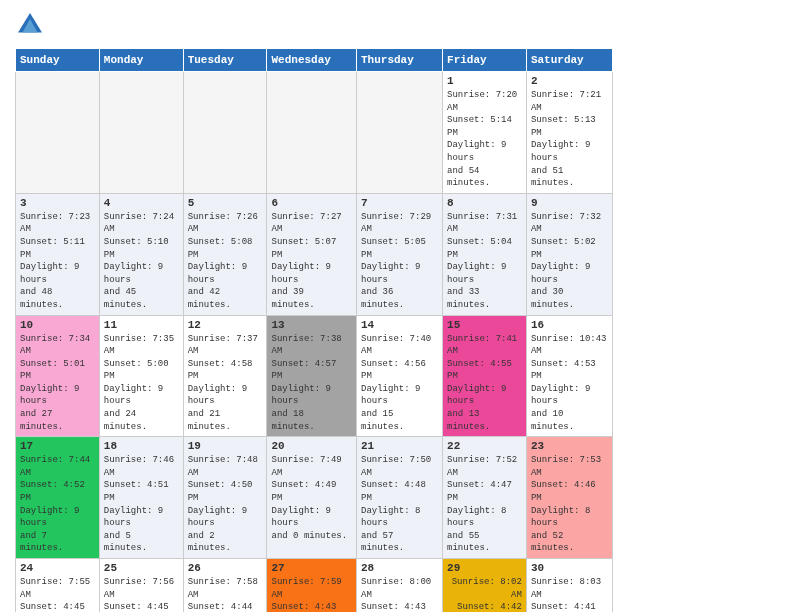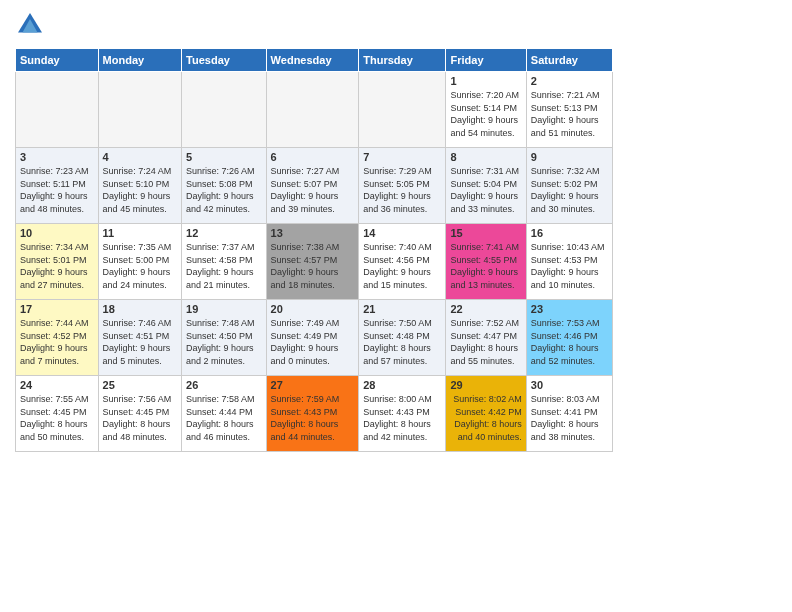--- a/index.html
+++ b/index.html
@@ -7,20 +7,21 @@
       font-family: Arial, sans-serif;
       background: #fff;
       width: 792px;
       height: 612px;
       overflow: hidden;
     }
     .page {
       width: 628px;
       height: 612px;
       padding: 10px 15px;
+      font-family: Liberation Mono, monospace;
     }
     .header {
       display: flex;
       justify-content: space-between;
       align-items: flex-start;
       margin-bottom: 8px;
     }
     .logo {
       display: flex;
       align-items: center;
@@ -193,21 +194,21 @@
           </td>
           <td style="background: rgb(238, 242, 248);">
             <span class="day-num">9</span>
             <div class="day-info" style="white-space: pre-line;">Sunrise: 7:32 AM
 Sunset: 5:02 PM
 Daylight: 9 hours
 and 30 minutes.</div>
           </td>
         </tr>
         <tr>
-          <td style="background: #fef9c3;">
+          <td style="background: #f9a8d4;">
             <span class="day-num">10</span>
             <div class="day-info" style="white-space: pre-line;">Sunrise: 7:34 AM
 Sunset: 5:01 PM
 Daylight: 9 hours
 and 27 minutes.</div>
           </td>
           <td style="background: rgb(255, 255, 255);">
             <span class="day-num">11</span>
             <div class="day-info" style="white-space: pre-line;">Sunrise: 7:35 AM
 Sunset: 5:00 PM
@@ -244,21 +245,21 @@
           </td>
           <td style="background: rgb(255, 255, 255);">
             <span class="day-num">16</span>
             <div class="day-info" style="white-space: pre-line;">Sunrise: 10:43 AM
 Sunset: 4:53 PM
 Daylight: 9 hours
 and 10 minutes.</div>
           </td>
         </tr>
         <tr>
-          <td style="background: #fef9c3;">
+          <td style="background: #22c55e;">
             <span class="day-num">17</span>
             <div class="day-info" style="white-space: pre-line;">Sunrise: 7:44 AM
 Sunset: 4:52 PM
 Daylight: 9 hours
 and 7 minutes.</div>
           </td>
           <td style="background: rgb(238, 242, 248);">
             <span class="day-num">18</span>
             <div class="day-info" style="white-space: pre-line;">Sunrise: 7:46 AM
 Sunset: 4:51 PM
@@ -286,21 +287,21 @@
 Daylight: 8 hours
 and 57 minutes.</div>
           </td>
           <td style="background: rgb(238, 242, 248);">
             <span class="day-num">22</span>
             <div class="day-info" style="white-space: pre-line;">Sunrise: 7:52 AM
 Sunset: 4:47 PM
 Daylight: 8 hours
 and 55 minutes.</div>
           </td>
-          <td style="background: #7dd3fc; margin-top: 18px;">
+          <td style="background: #fca5a5; margin-top: 18px;">
             <span class="day-num">23</span>
             <div class="day-info" style="white-space: pre-line;">Sunrise: 7:53 AM
 Sunset: 4:46 PM
 Daylight: 8 hours
 and 52 minutes.</div>
           </td>
         </tr>
         <tr>
           <td style="background: rgb(255, 255, 255);">
             <span class="day-num">24</span>

